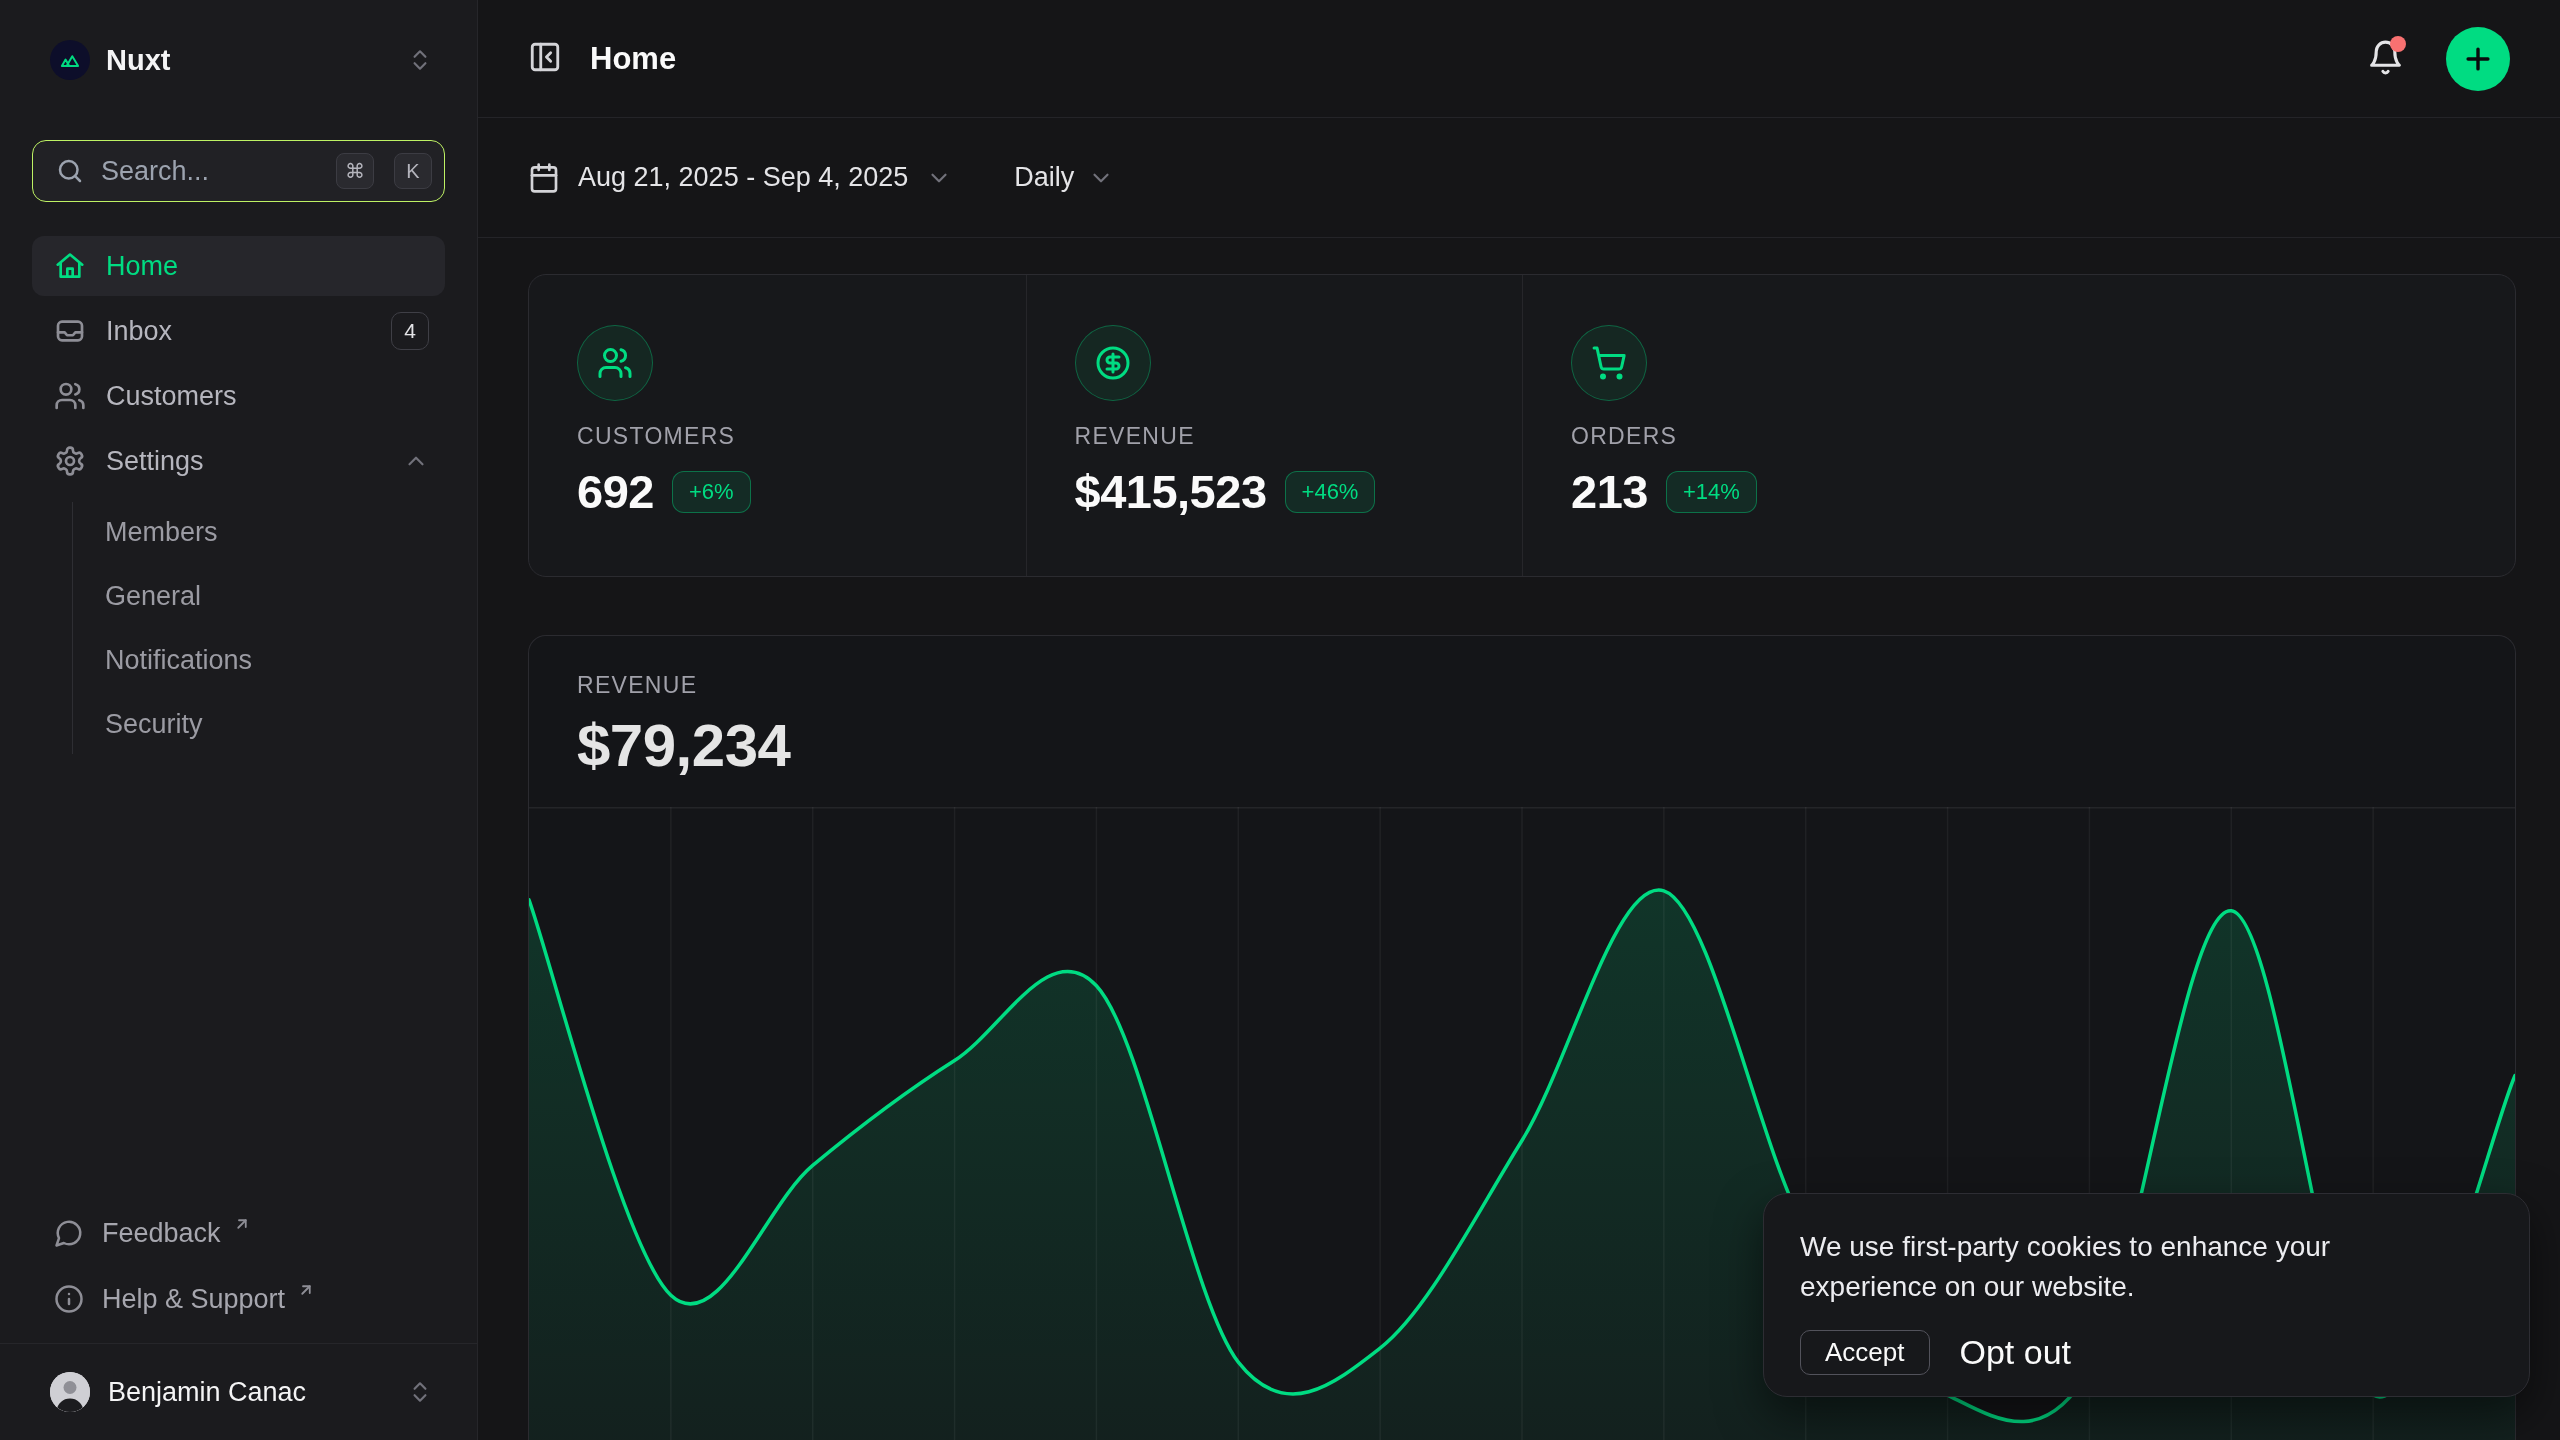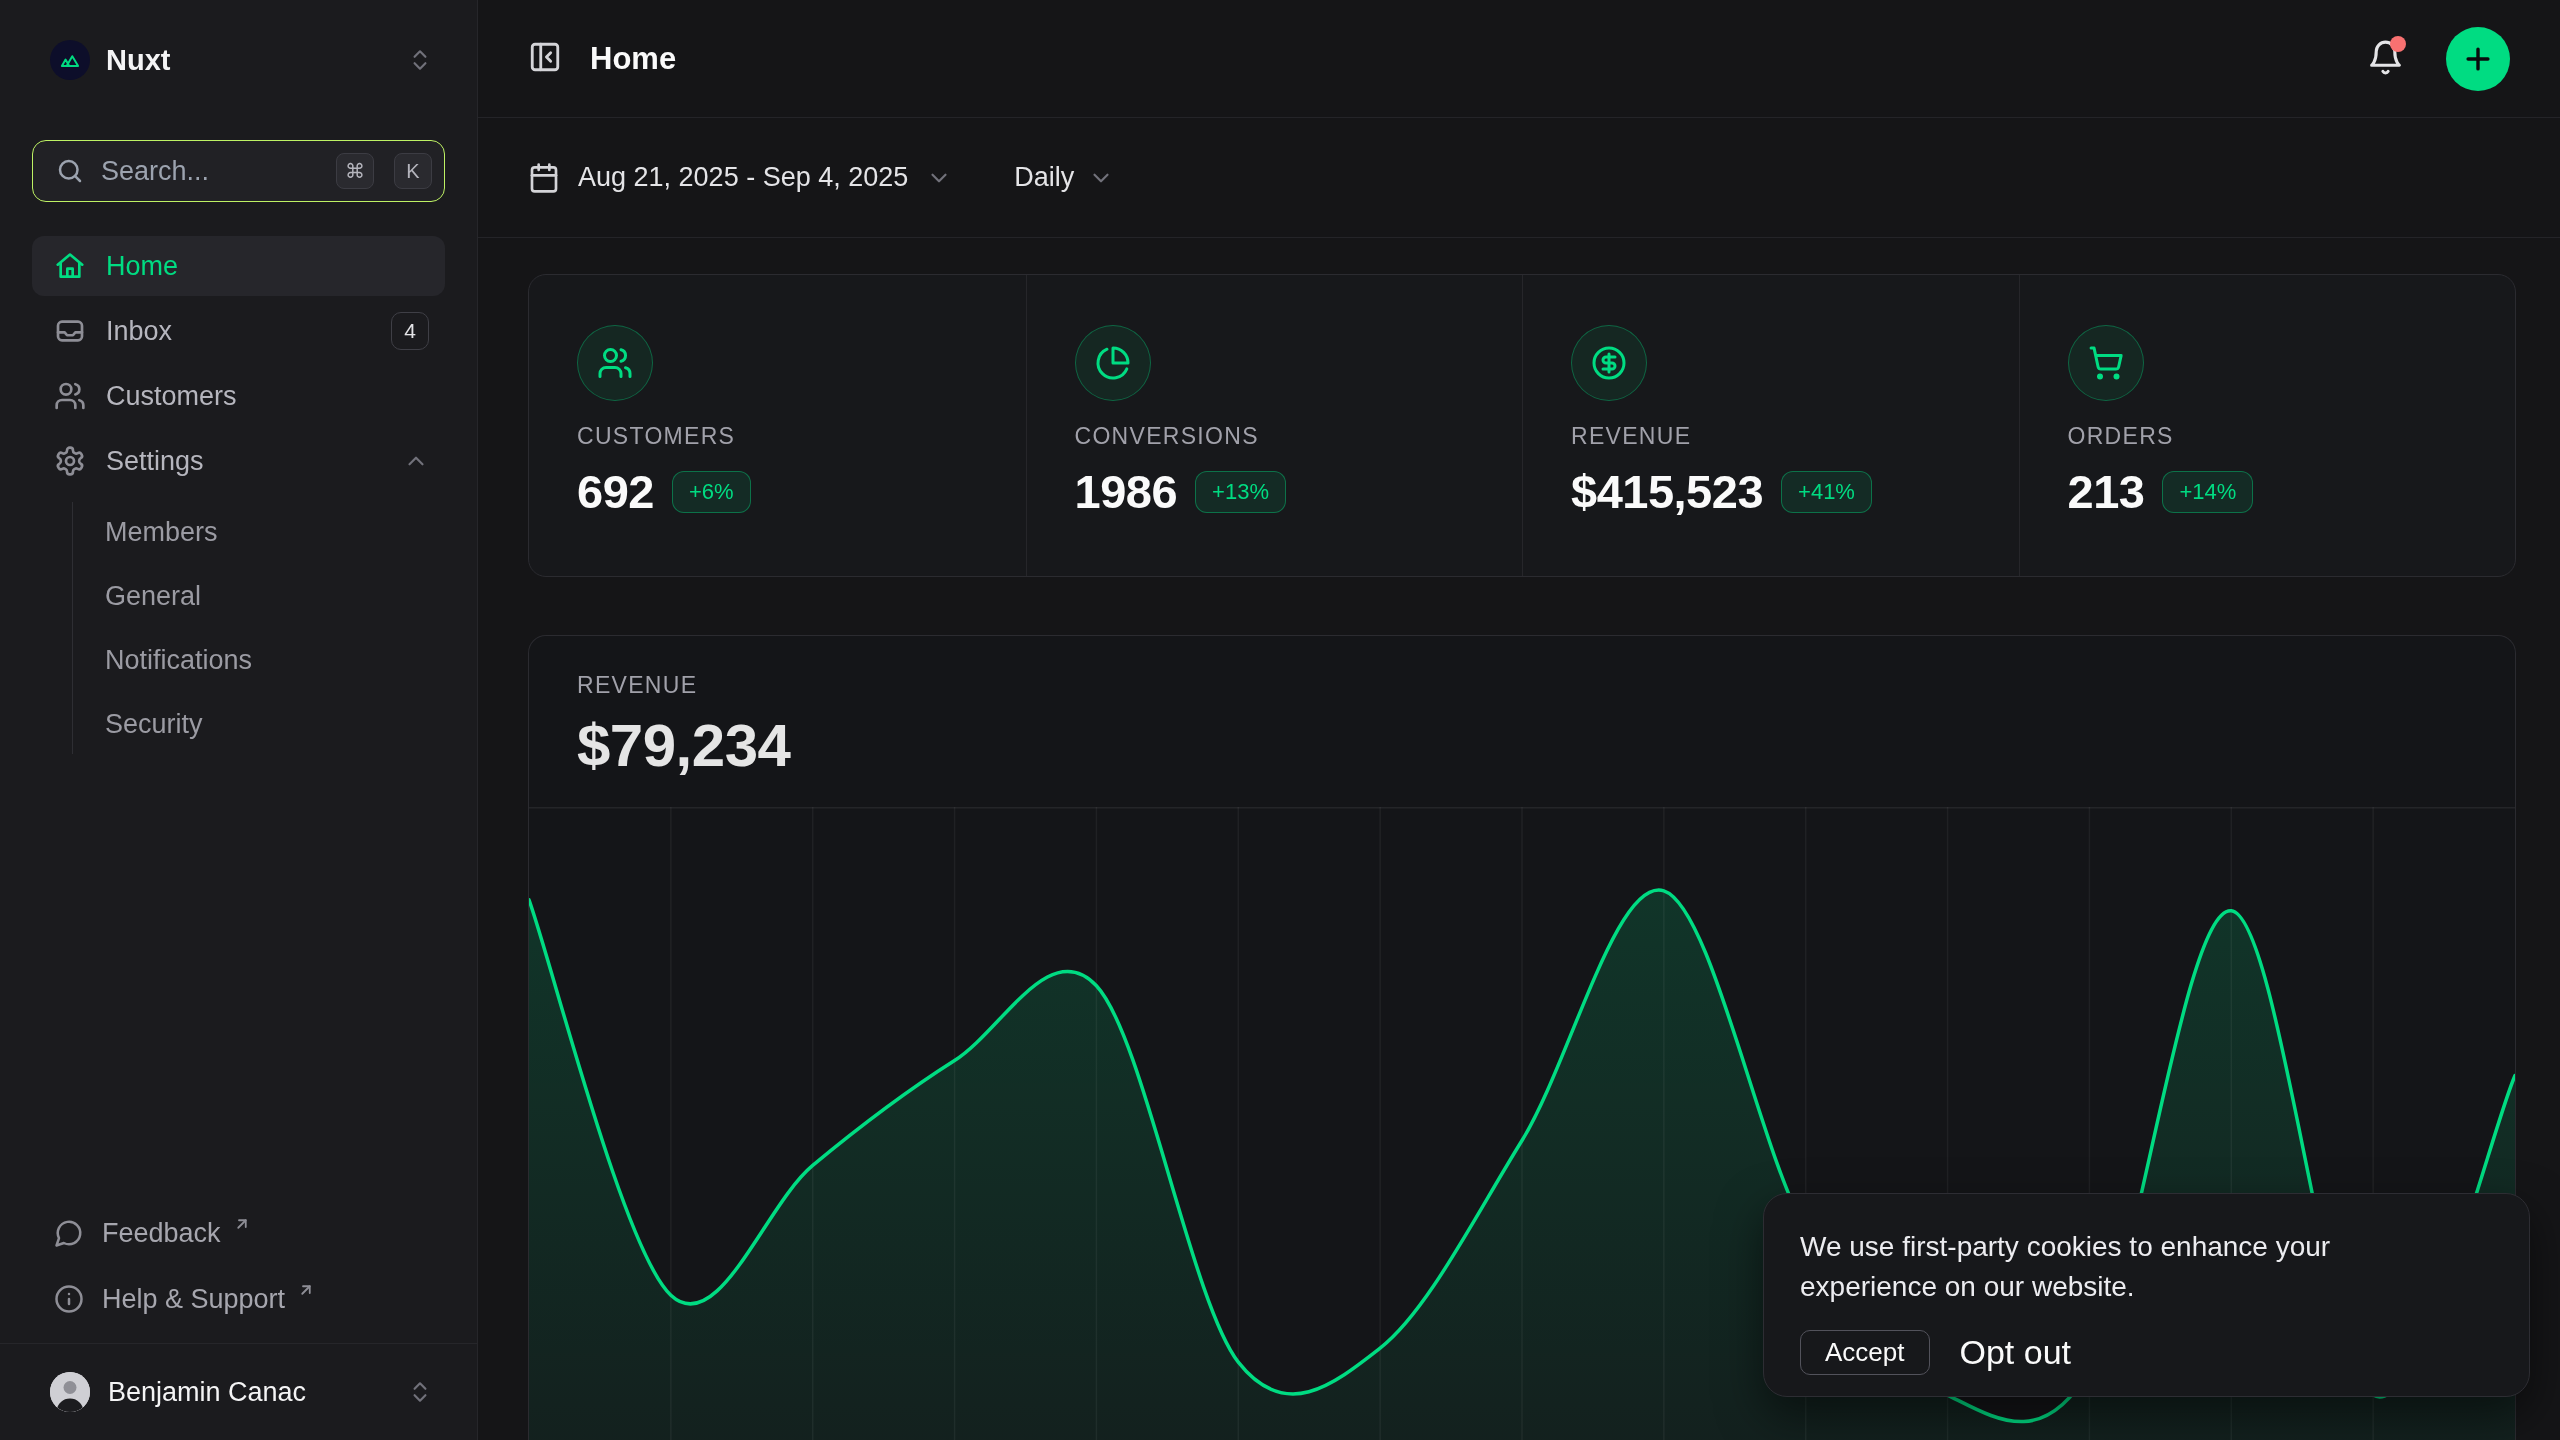--- a/index.html
+++ b/index.html
@@ -295,42 +295,29 @@
           </div>
           <div class="stat-label">CUSTOMERS</div>
           <div class="stat-value-row">
             <span class="stat-value">692</span>
             <span class="delta-badge">+6%</span>
           </div>
         </div>
         <div class="stat-cell">
           <div class="stat-icon">
             <svg width="36" height="36" viewBox="0 0 24 24" fill="none" stroke="currentColor" stroke-width="2" stroke-linecap="round" stroke-linejoin="round">
-                <path d="M21.21 15.89A10 10 0 1 1 8 2.83"></path>
-                <path d="M22 12A10 10 0 0 0 12 2v10z"></path>
-              </svg>
-          </div>
-          <div class="stat-label">CONVERSIONS</div>
-          <div class="stat-value-row">
-            <span class="stat-value">1986</span>
-            <span class="delta-badge">+13%</span>
-          </div>
-        </div>
-        <div class="stat-cell">
-          <div class="stat-icon">
-            <svg width="36" height="36" viewBox="0 0 24 24" fill="none" stroke="currentColor" stroke-width="2" stroke-linecap="round" stroke-linejoin="round">
                 <circle cx="12" cy="12" r="10"></circle>
                 <path d="M16 8h-6a2 2 0 0 0 0 4h4a2 2 0 0 1 0 4H8"></path>
                 <path d="M12 18V6"></path>
               </svg>
           </div>
           <div class="stat-label">REVENUE</div>
           <div class="stat-value-row">
             <span class="stat-value">$415,523</span>
-            <span class="delta-badge">+41%</span>
+            <span class="delta-badge">+46%</span>
           </div>
         </div>
         <div class="stat-cell">
           <div class="stat-icon">
             <svg width="36" height="36" viewBox="0 0 24 24" fill="none" stroke="currentColor" stroke-width="2" stroke-linecap="round" stroke-linejoin="round">
                 <circle cx="8" cy="21" r="1"></circle>
                 <circle cx="19" cy="21" r="1"></circle>
                 <path d="M2.05 2.05h2l2.66 12.42a2 2 0 0 0 2 1.58h9.78a2 2 0 0 0 1.95-1.57l1.65-7.43H5.12"></path>
               </svg>
           </div>

